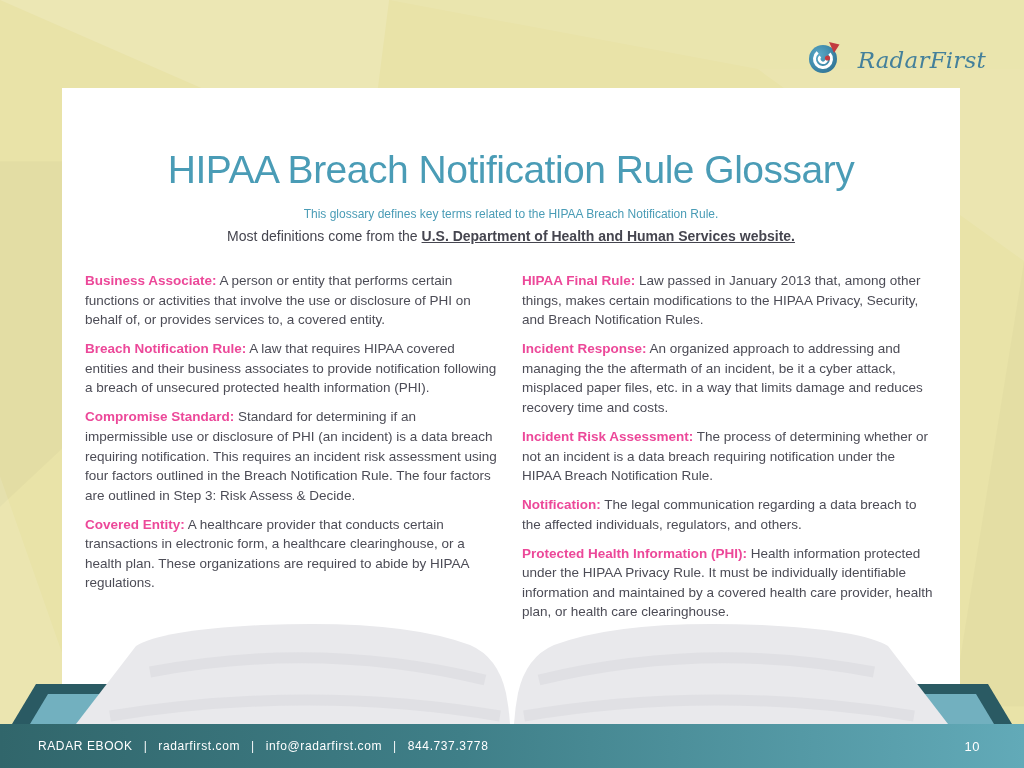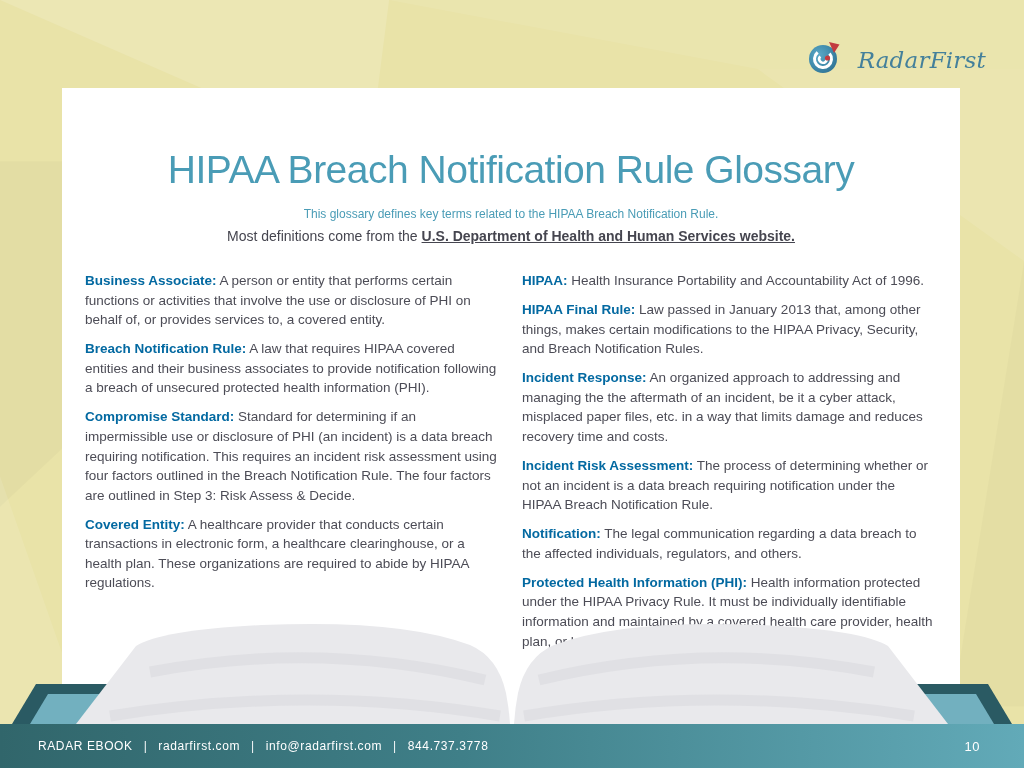--- a/index.html
+++ b/index.html
@@ -65,21 +65,21 @@
   }
 
   .columns { display:flex; gap:22px; margin-top:27px; }
   .col { flex:1; min-width:0; }
   .entry {
     font-size:13.5px;
     line-height:1.45;
     color:#4c4c56;
     margin-bottom:9.5px;
   }
-  .entry b { color:#0369a1; }
+  .entry b { color:#ec4899; }
 
   
   .book { position:absolute; left:0; top:598px; width:1024px; height:126px; pointer-events:none; }
 
   
   .footer {
     position:absolute; left:0; bottom:0; width:1024px; height:44px;
     background:linear-gradient(90deg,#31666b 0%, #3f7f88 45%, #62aab8 100%);
     display:flex; align-items:center; justify-content:space-between;
     padding:0 44px 0 38px;
@@ -132,21 +132,20 @@
 
           <p class="entry"><b>Breach Notification Rule:</b> <span>A law that requires HIPAA covered entities and their business associates to provide notification following a breach of unsecured protected health information (PHI).</span></p>
 
 
           <p class="entry"><b>Compromise Standard:</b> <span>Standard for determining if an impermissible use or disclosure of PHI (an incident) is a data breach requiring notification. This requires an incident risk assessment using four factors outlined in the Breach Notification Rule. The four factors are outlined in Step 3: Risk Assess &amp; Decide.</span></p>
 
           <p class="entry"><b>Covered Entity:</b> <span>A healthcare provider that conducts certain transactions in electronic form, a healthcare clearinghouse, or a health plan. These organizations are required to abide by HIPAA regulations.</span></p>
         </div>
       <div class="col">
 
-          <p class="entry"><b>HIPAA:</b> <span>Health Insurance Portability and Accountability Act of 1996.</span></p>
 
           <p class="entry"><b>HIPAA Final Rule:</b> <span>Law passed in January 2013 that, among other things, makes certain modifications to the HIPAA Privacy, Security, and Breach Notification Rules.</span></p>
 
           <p class="entry"><b>Incident Response:</b> <span>An organized approach to addressing and managing the the aftermath of an incident, be it a cyber attack, misplaced paper files, etc. in a way that limits damage and reduces recovery time and costs.</span></p>
 
           <p class="entry"><b>Incident Risk Assessment:</b> <span>The process of determining whether or not an incident is a data breach requiring notification under the HIPAA Breach Notification Rule.</span></p>
 
           <p class="entry"><b>Notification:</b> <span>The legal communication regarding a data breach to the affected individuals, regulators, and others.</span></p>
 
           <p class="entry"><b>Protected Health Information (PHI):</b> <span>Health information protected under the HIPAA Privacy Rule. It must be individually identifiable information and maintained by a covered health care provider, health plan, or health care clearinghouse.</span></p>

